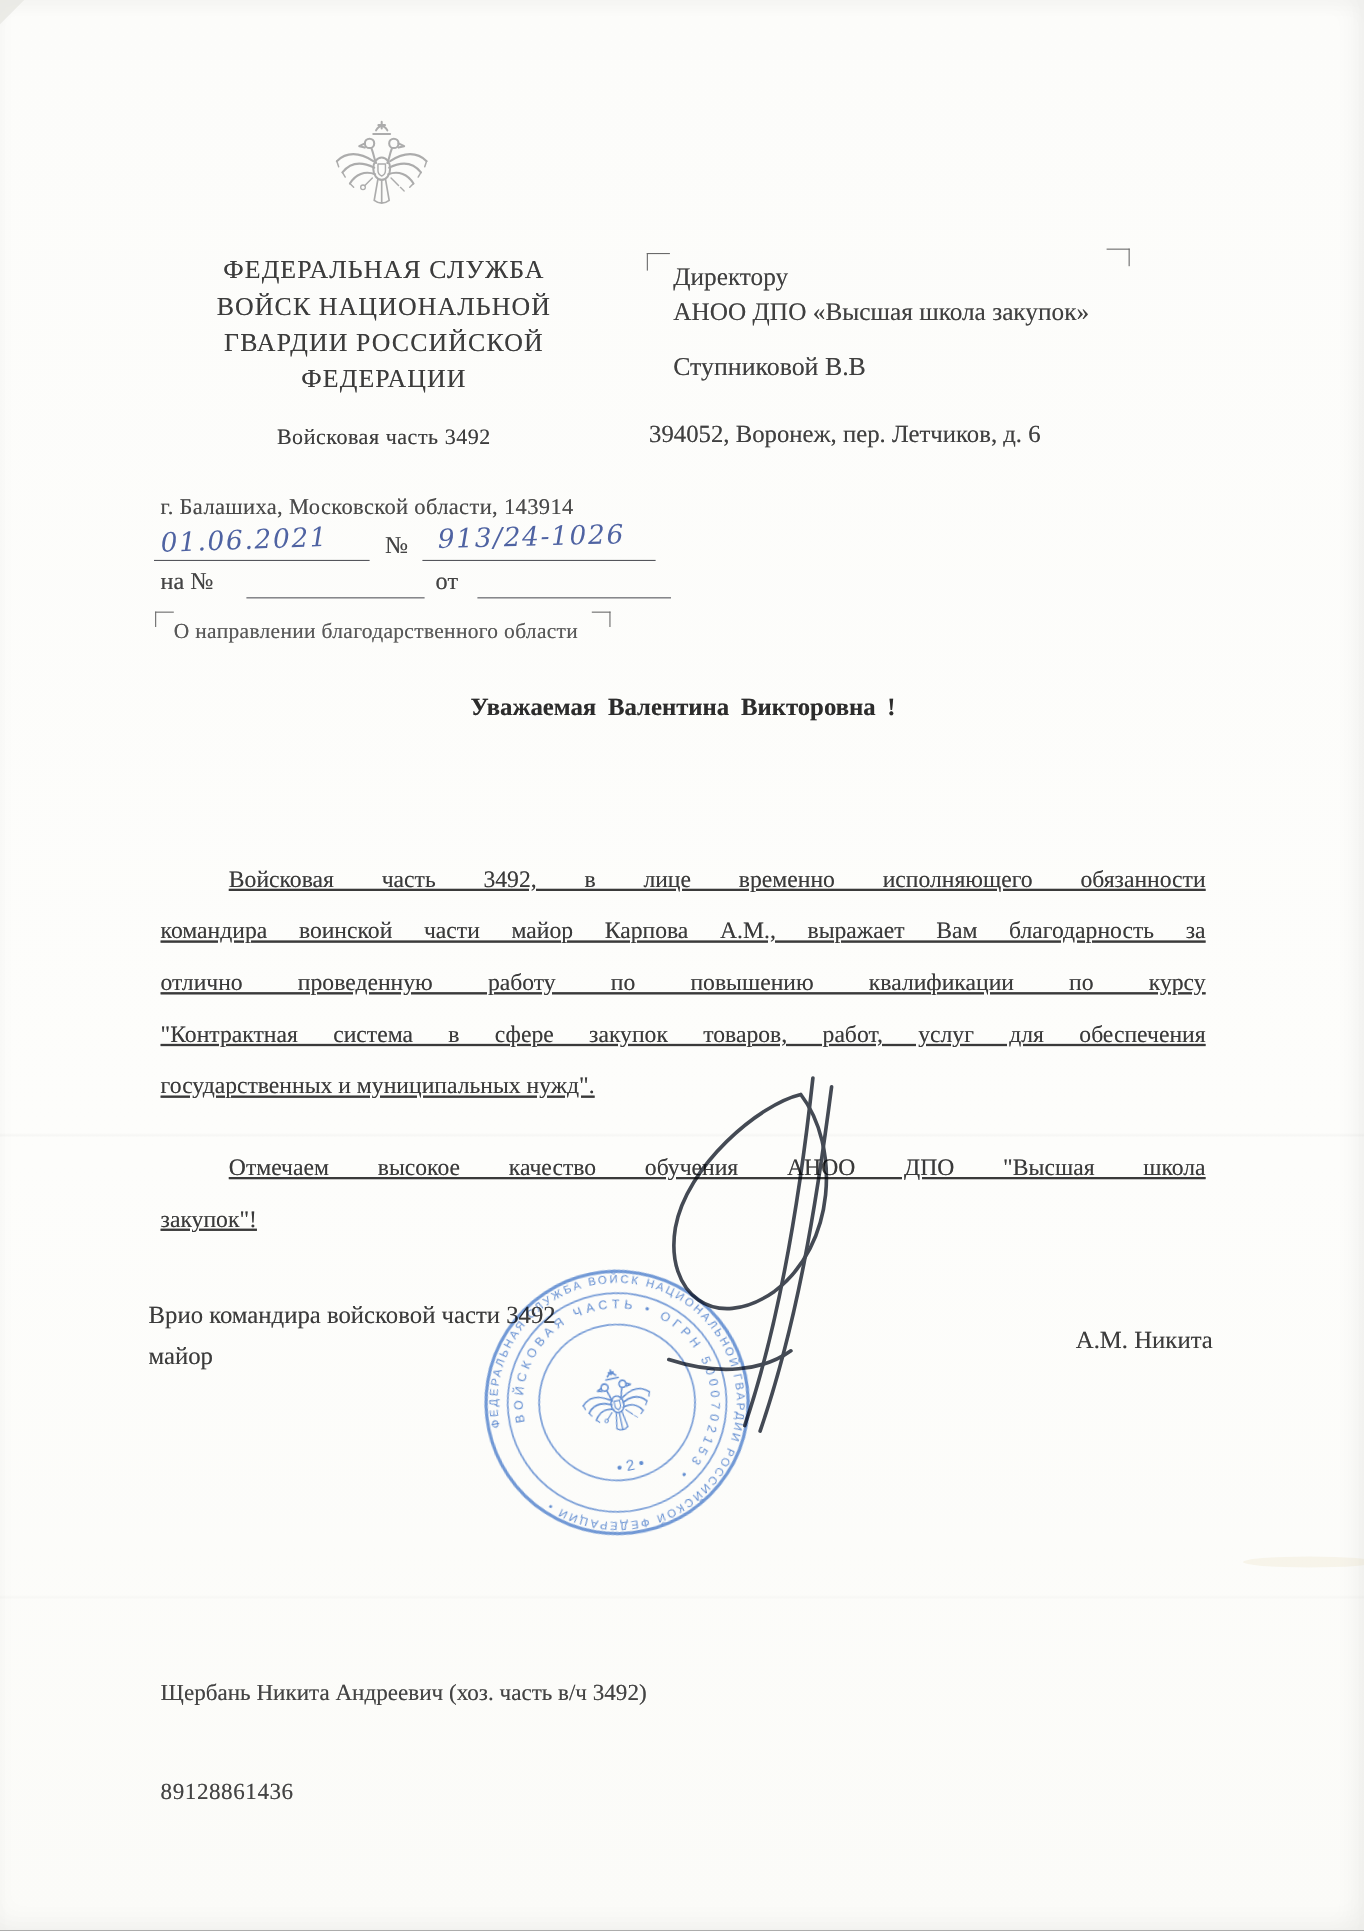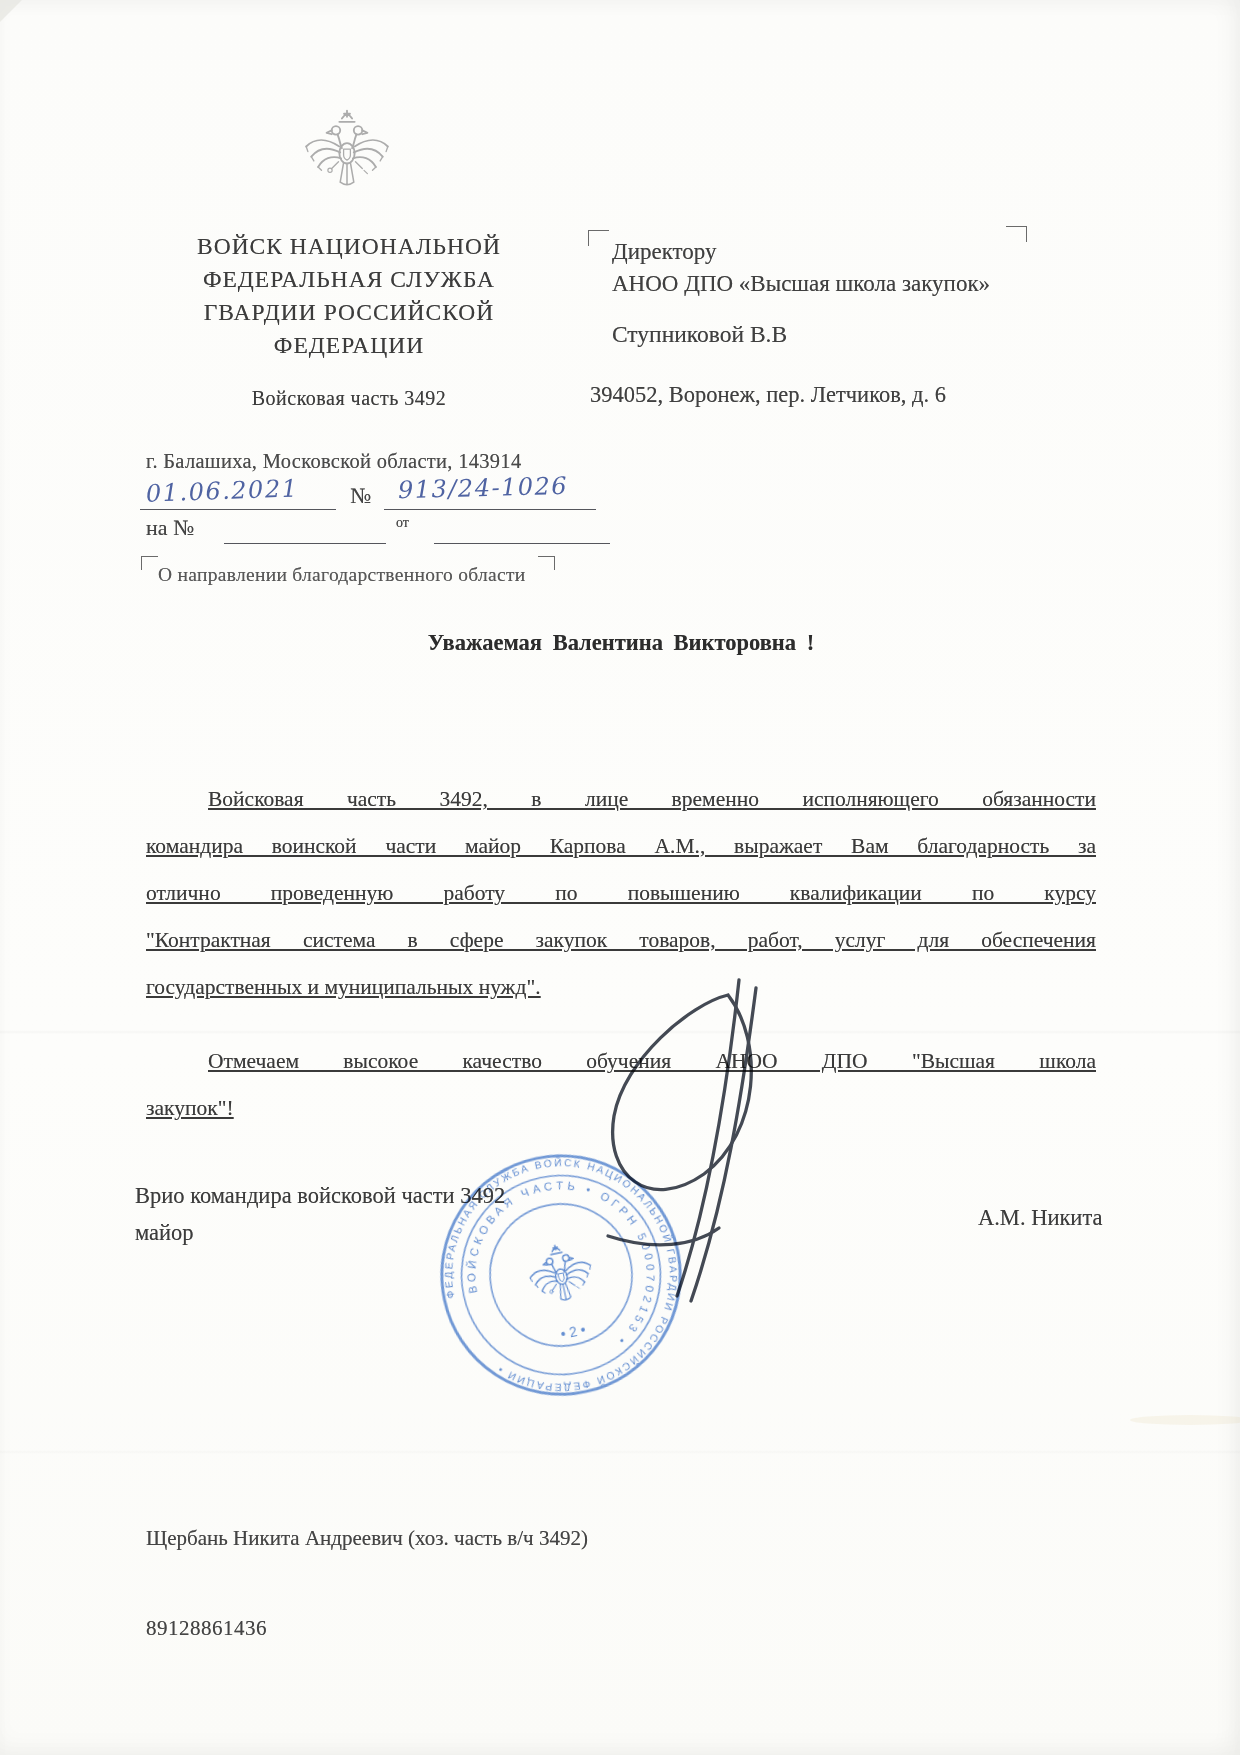--- a/index.html
+++ b/index.html
@@ -21,21 +21,21 @@
   .unit{left:148px;top:387px;width:402px;text-align:center;font-size:20px;color:#3c3c3c;letter-spacing:.5px;}
   .org-address{left:146px;top:450px;font-size:20.5px;color:#4a4a4a;letter-spacing:.3px;}
   .hand{font-family:"DejaVu Serif",serif;font-style:italic;color:#4f63a2;letter-spacing:1.5px;}
   .hand-date{left:146px;top:477px;font-size:24px;transform:rotate(-2deg);}
   .num-sign{left:350px;top:483px;font-size:22px;color:#444;}
   .hand-number{left:398px;top:474px;font-size:24px;transform:rotate(-1.5deg);}
   .uline{border-bottom:1.6px solid #55565c;height:0;}
   .ul-date{left:140px;top:509px;width:196px;}
   .ul-number{left:384px;top:509px;width:212px;}
   .ref-prefix{left:146px;top:515px;font-size:22px;color:#444;}
-  .ref-from{left:396px;top:515px;font-size:14px;color:#444;}
+  .ref-from{left:396px;top:515px;font-size:22px;color:#444;}
   .ul-ref1{left:224px;top:543px;width:162px;}
   .ul-ref2{left:434px;top:543px;width:176px;}
   
   .mark{width:20px;height:15px;}
   .mark-tl{border-top:1.6px solid #6a6a6a;border-left:1.6px solid #6a6a6a;}
   .mark-tr{border-top:1.6px solid #6a6a6a;border-right:1.6px solid #6a6a6a;}
   .subj-ml{left:141px;top:556px;width:16px;height:13px;}
   .subj-mr{left:538px;top:556px;width:16px;height:13px;}
   .subject{left:158px;top:564px;font-size:19.5px;color:#585858;letter-spacing:.3px;}
   
@@ -101,22 +101,22 @@
   <div class="abs crease1"></div>
   <div class="abs crease2"></div>
   <div class="abs corner-fold"></div>
   <div class="abs smudge"></div>
 
   <svg class="abs emblem-top" viewBox="0 0 120 120">
     <use href="#dbl-eagle"></use>
   </svg>
 
   <div class="abs org-block scan-text">
+    <div>ФЕДЕРАЛЬНАЯ СЛУЖБА</div>
     <div>ВОЙСК НАЦИОНАЛЬНОЙ</div>
-    <div>ФЕДЕРАЛЬНАЯ СЛУЖБА</div>
     <div>ГВАРДИИ РОССИЙСКОЙ</div>
     <div>ФЕДЕРАЦИИ</div>
   </div>
   <div class="abs unit scan-text">Войсковая часть 3492</div>
   <div class="abs org-address scan-text">г. Балашиха, Московской области, 143914</div>
 
   <div class="abs hand hand-date">01.06.2021</div>
   <div class="abs num-sign scan-text">№</div>
   <div class="abs hand hand-number">913/24-1026</div>
   <div class="abs uline ul-date"></div>

